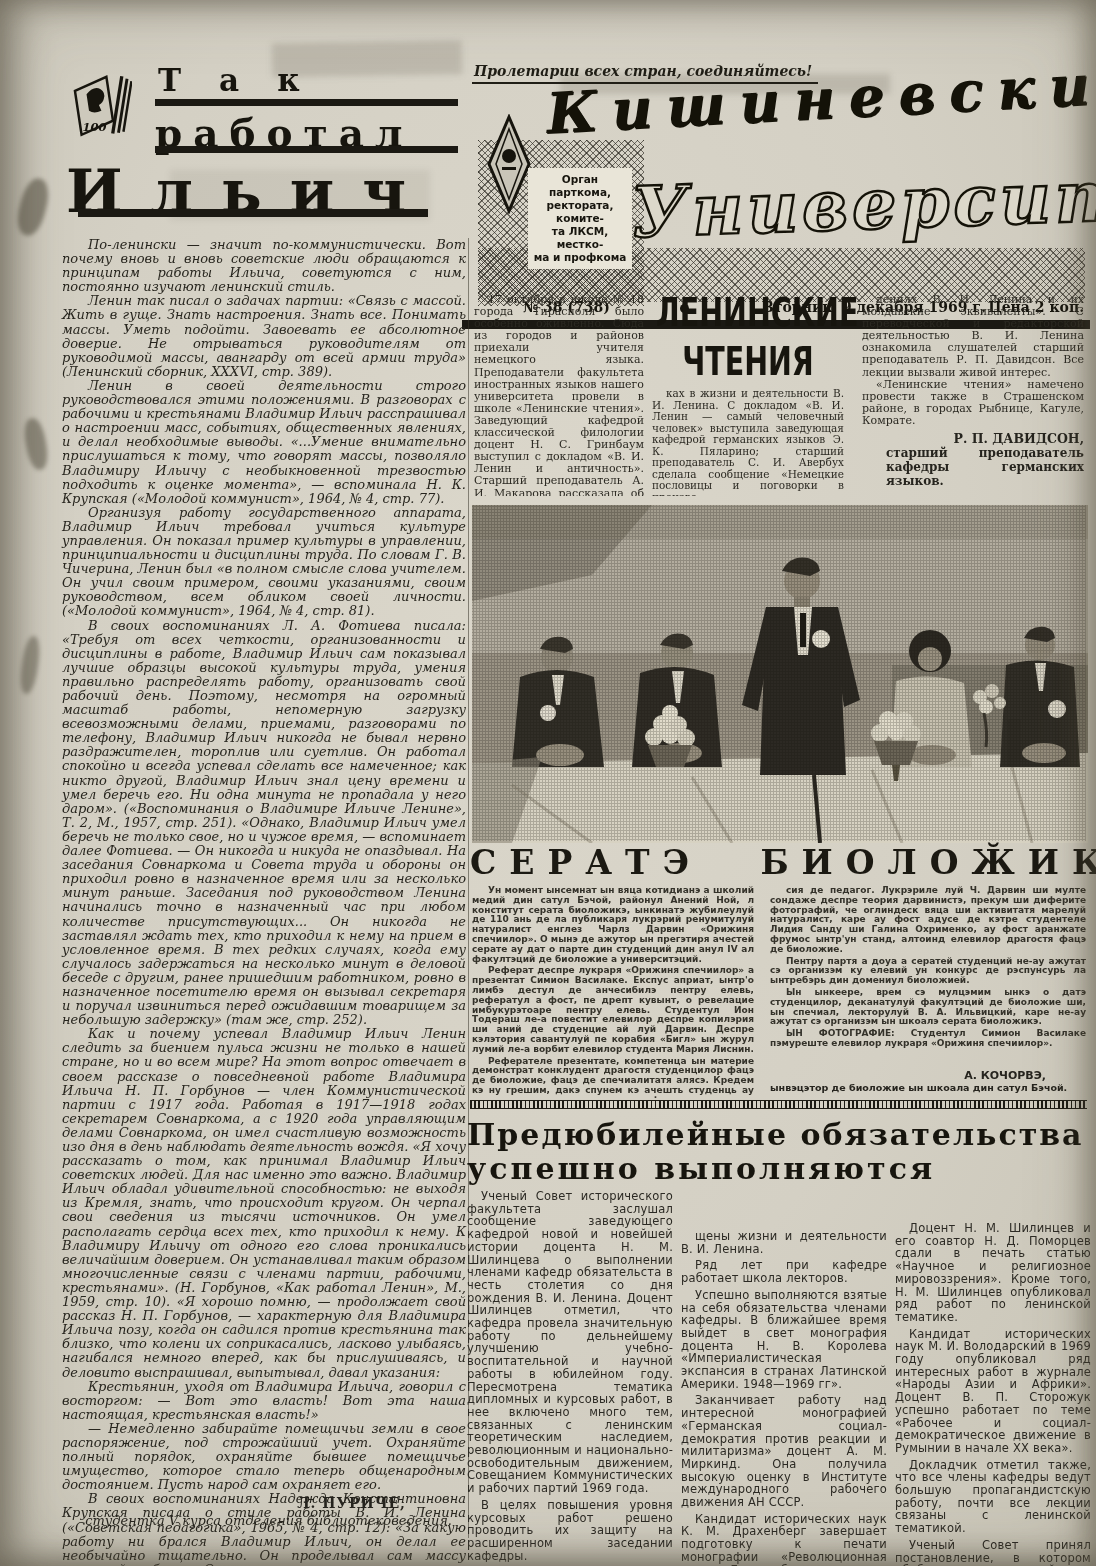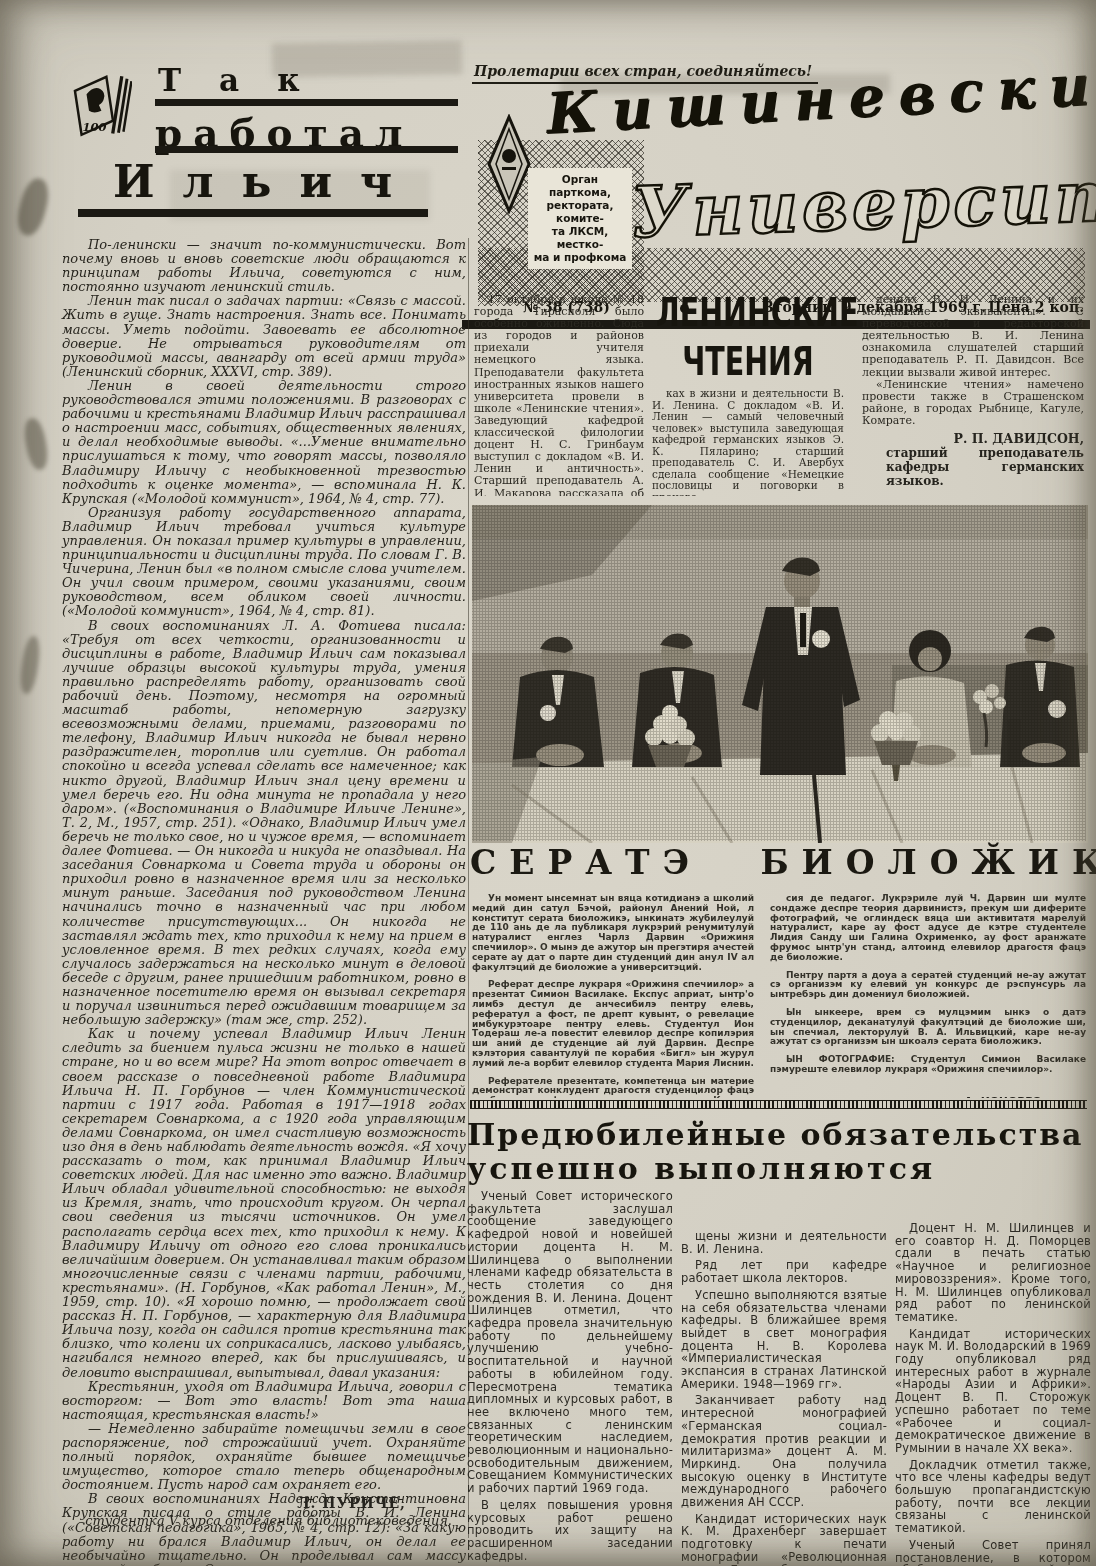--- a/index.html
+++ b/index.html
@@ -57,21 +57,21 @@
   #lr-title { position:absolute; left:648px; top:288px; width:200px; text-align:center; font:bold 31px/38px "DejaVu Sans",sans-serif; color:#17150e; transform:scale(.92,1.28); transform-origin:center top; letter-spacing:0; }
   .lr-byline { font:bold 12.5px/15px "DejaVu Serif",serif; text-align:right; margin-top:4px; }
   .lr-byline-role { font:bold 12px/14px "DejaVu Serif",serif; text-align:justify; padding-left:24px; }
 
   
   #photo { position:absolute; left:471px; top:504px; width:616px; height:338px; border:1px solid #79746700; }
   #photo .halftone { position:absolute; inset:0; background-image:radial-gradient(rgba(20,18,12,.22) 1px, transparent 1.2px); background-size:3px 3px; pointer-events:none; }
 
   
   #serata-title { position:absolute; left:470px; top:844px; width:618px; text-align:center; font:bold 33px/38px "DejaVu Serif",serif; letter-spacing:13px; word-spacing:34px; color:#1b1912; white-space:nowrap; }
-  .serata-col p { font:bold 9px/9.8px "DejaVu Sans",sans-serif; text-align:justify; text-indent:16px; color:#34322a; margin:8px 0 2px; }
+  .serata-col p { font:bold 9px/9.8px "DejaVu Sans",sans-serif; text-align:justify; text-indent:16px; color:#34322a; margin:0 0 2px; }
   .serata-byline { font:bold 11px/13px "DejaVu Sans",sans-serif; text-align:right; padding-right:40px; margin-top:20px; }
   .serata-byline-role { font:bold 9.5px/11px "DejaVu Sans",sans-serif; text-align:justify; }
 
   #tickbar { position:absolute; left:470px; top:1100px; width:617px; height:9px;
     background-image:repeating-linear-gradient(90deg,#1d1b14 0 1.6px, transparent 1.6px 4.2px);
     border-top:1px solid #1d1b14; border-bottom:1px solid #1d1b14; }
 
   
   #oblig-title-1 { position:absolute; left:467px; top:1118px; font:bold 30px/34px "DejaVu Serif",serif; letter-spacing:2px; color:#17150e; white-space:nowrap; }
   #oblig-title-2 { position:absolute; left:467px; top:1152px; font:bold 30px/34px "DejaVu Serif",serif; letter-spacing:3px; color:#17150e; white-space:nowrap; }
@@ -98,21 +98,21 @@
         <rect x="55" y="4" width="4" height="70" fill="#17150e"></rect>
         <rect x="62" y="6" width="3.5" height="66" fill="#17150e"></rect>
         <rect x="68" y="8" width="3" height="62" fill="#17150e"></rect>
       </g>
     </svg>
   </div>
   <div class="lead-title" style="left:158px; top:62px; font-size:31px; letter-spacing:38px;">Так</div>
   <div class="rule" style="left:155px; top:99px; width:303px; height:7px;"></div>
   <div class="lead-title" style="left:155px; top:110px; font-size:39px; letter-spacing:11px;">работал</div>
   <div class="rule" style="left:155px; top:146px; width:303px; height:7px;"></div>
-  <div class="lead-title" style="left:66px; top:156px; font-size:44px; letter-spacing:28px;margin-left:47px;">Ильич</div>
+  <div class="lead-title" style="left:66px; top:156px; font-size:60px; letter-spacing:28px;">Ильич</div>
   <div class="rule" style="left:78px; top:209px; width:350px; height:8px;"></div>
 
   <div id="slogan">Пролетарии всех стран, соединяйтесь!</div>
 
   <div class="hatch" style="left:478px; top:140px; width:166px; height:166px;"></div>
   <div class="hatch" style="left:478px; top:248px; width:607px; height:54px;"></div>
 
   <div class="abs" style="left:486px; top:114px; width:46px; height:100px;">
     <svg width="46" height="100" viewBox="0 0 46 100">
       <polygon points="23,3 43,50 23,97 3,50" fill="#c9c5b8" stroke="#16140d" stroke-width="3"></polygon>

